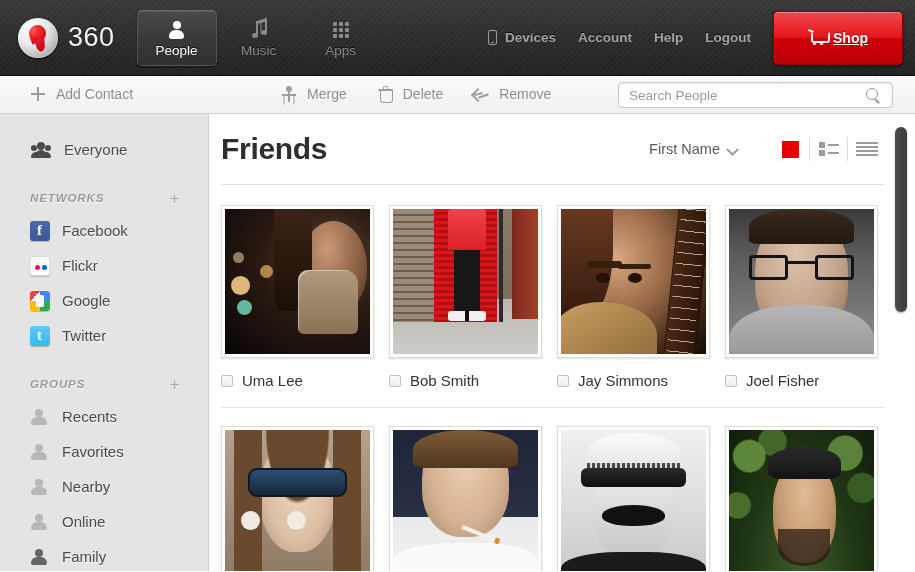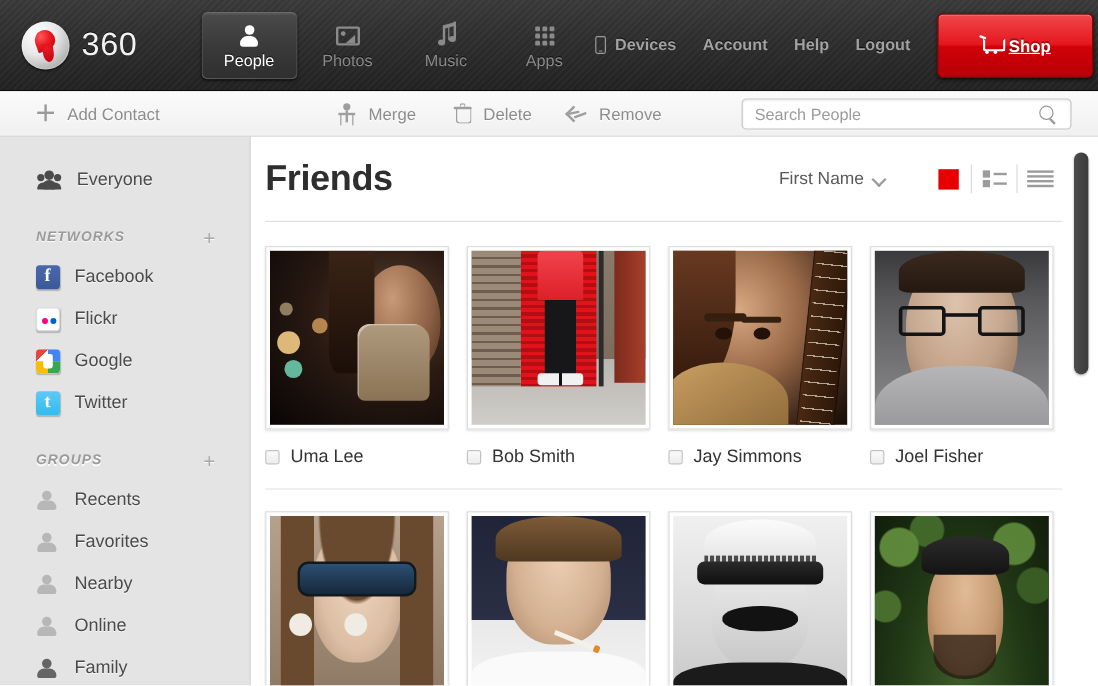--- a/index.html
+++ b/index.html
@@ -50,21 +50,20 @@
     width: 80px; height: 56px; margin-right: 2px;
     display: flex; flex-direction: column; align-items: center; justify-content: center;
     border-radius: 5px; cursor: pointer; color: #8a8a8a; font-size: 13.5px;
     text-shadow: 0 -1px 0 rgba(0,0,0,.75);
   }
   .navtab.active {
     color: #fff;
     background: linear-gradient(to bottom, #4a4a4a 0%, #3a3a3a 50%, #2f2f2f 100%);
     border: 1px solid #555; border-top-color:#6a6a6a;
     box-shadow: inset 0 1px 0 rgba(255,255,255,.10), 0 1px 2px rgba(0,0,0,.55);
-    margin-left: 31px;
   }
   .navtab .glyph { height: 24px; display: flex; align-items: center; justify-content: center; margin-bottom: 2px; }
   .navtab .label { line-height: 1; }
 
   .ico-person { width:15px; height:17px; position:relative; }
   .ico-person::before { content:""; position:absolute; left:4px; top:0; width:8px; height:8px; border-radius:50%; background: currentColor; }
   .ico-person::after { content:""; position:absolute; left:0; top:9px; width:15px; height:9px; border-radius:7px 7px 3px 3px; background: currentColor; }
 
   .ico-photo { width:20px; height:16px; border:2px solid currentColor; border-radius:2px; position:relative; overflow:hidden; }
   .ico-photo::before { content:""; position:absolute; right:2px; bottom:-1px; width:0;height:0;
@@ -105,21 +104,21 @@
   .ico-cart .w { position:absolute; bottom:0; left:5px; width:3px; height:3px; border-radius:50%; background:#fff; box-shadow: 7px 0 0 0 #fff; }
 
   
   .toolbar {
     height: 38px; width: 915px; display: flex; align-items: center;
     background: linear-gradient(to bottom, #fbfbfb 0%, #f0f0f0 100%);
     border-bottom: 1px solid #d2d2d2;
     position: relative;
   }
   .tb-item {
-    display: flex; align-items: center; color: #8d8d8d; font-size: 14px;
+    display: flex; color: #8d8d8d; font-size: 14px;
     cursor: pointer; margin-right: 30px; text-shadow: 0 1px 0 #fff;
   }
   .tb-item:first-child { margin-left: 30px; }
   .tb-gly { width: 17px; height: 17px; margin-right: 9px; position: relative; color:#9e9e9e; }
 
   .g-plus::before { content:""; position:absolute; left:7px; top:1px; width:2px; height:14px; background:#9a9a9a; }
   .g-plus::after  { content:""; position:absolute; left:1px; top:7px; width:14px; height:2px; background:#9a9a9a; }
 
   .g-merge::before { content:""; position:absolute; left:5px; top:0; width:6px; height:6px; border-radius:50%; background:#9e9e9e; }
   .g-merge::after { content:""; position:absolute; left:7px; top:6px; width:2px; height:10px; background:#9e9e9e;
@@ -369,26 +368,20 @@
 
     <div class="mainnav">
       <div class="navtab active">
         <span class="glyph">
             <span class="ico-person"></span>
           </span>
         <span class="label">People</span>
       </div>
       <div class="navtab">
         <span class="glyph">
-            <span class="ico-photo"></span>
-          </span>
-        <span class="label">Photos</span>
-      </div>
-      <div class="navtab">
-        <span class="glyph">
             <span class="ico-music">
               <i class="bar"></i>
             </span>
           </span>
         <span class="label">Music</span>
       </div>
       <div class="navtab">
         <span class="glyph">
           <span class="ico-apps">
               <i></i>

